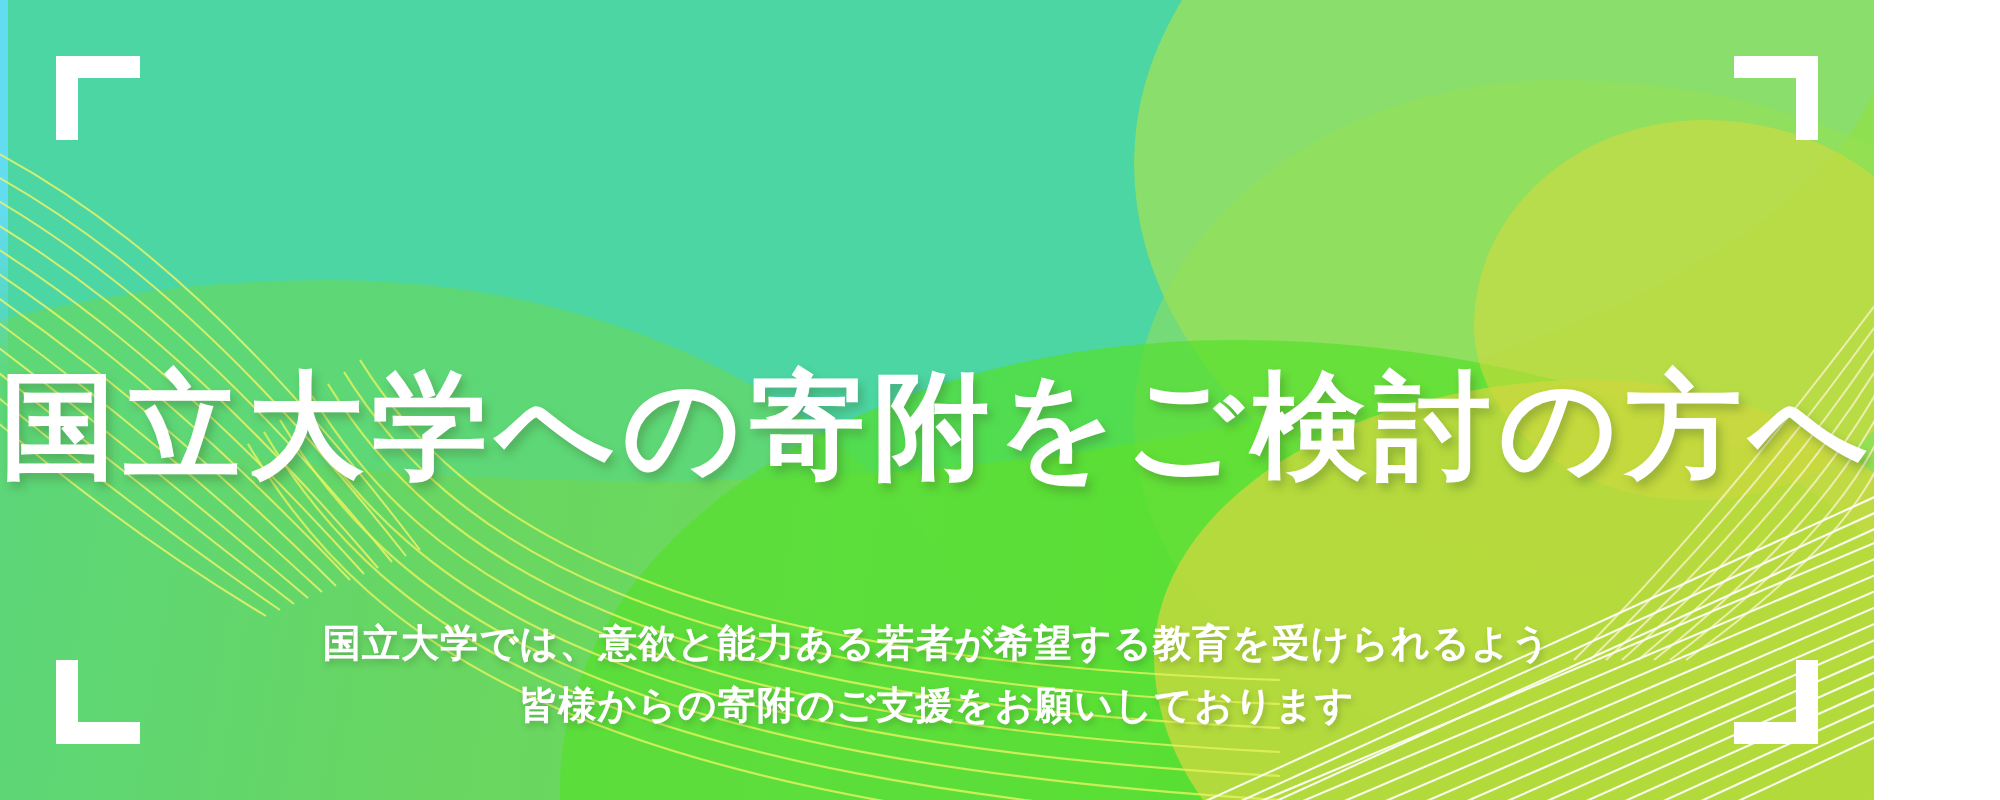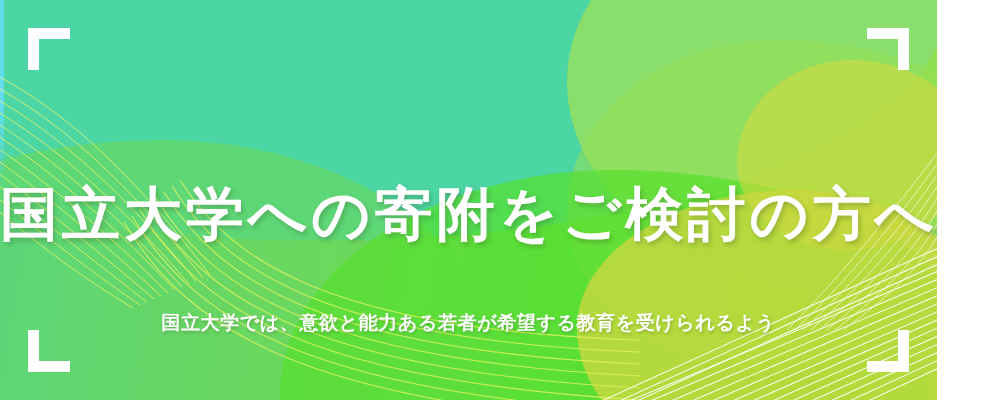--- a/index.html
+++ b/index.html
@@ -283,15 +283,16 @@
 
   <div class="bracket tl"></div>
   <div class="bracket tr"></div>
   <div class="bracket bl"></div>
   <div class="bracket br"></div>
 
   <h1 class="headline">国立大学への寄附をご検討の方へ</h1>
 
   <div class="subtitle">
     <span class="line">国立大学では、意欲と能力ある若者が希望する教育を受けられるよう</span>
+    <span class="line">皆様からの寄附のご支援をお願いしております</span>
   </div>
 
 </div>
 
 </body></html>

